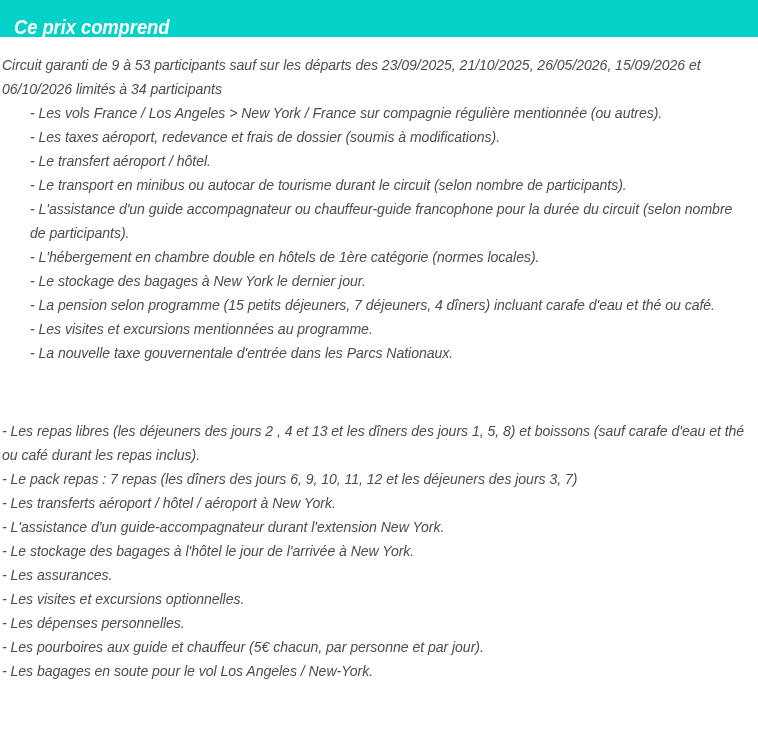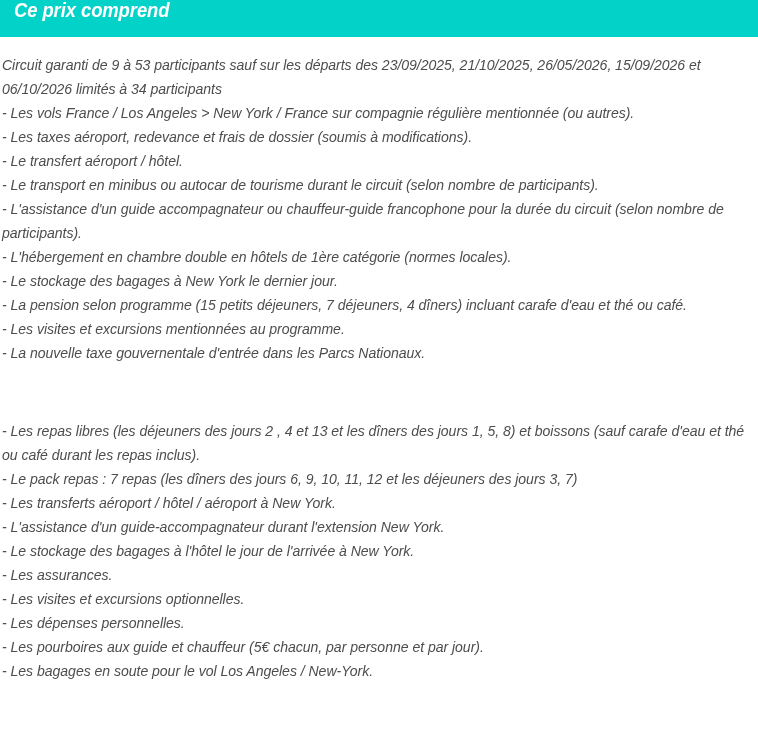--- a/index.html
+++ b/index.html
@@ -23,21 +23,21 @@
     background: #ffffff;
   }
 
   
   .section-header {
     width: 100%;
     box-sizing: border-box;
     background: #03d2c8;
     height: 37px;
     display: flex;
-    align-items: flex-start;
+    align-items: flex-end;
     padding: 0 0 0 14px;
   }
   .section-header-title {
     color: #ffffff;
     font-family: "Liberation Sans", "DejaVu Sans", sans-serif;
     font-style: italic;
     font-weight: bold;
     font-size: 20.5px;
     line-height: 1;
     letter-spacing: -0.1px;
@@ -62,21 +62,21 @@
     transform-origin: left top;
     width: 109.3%;
     margin: 0;
     letter-spacing: -0.05px;
   }
 
   .spacer-top-1 { height: 16px; }
   .spacer-before-header-2 { height: 38px; }
   .spacer-top-2 { height: 16px; }
 
-  .section-one-bullets { margin-top: 0; }
+  .section-one-bullets { margin-top: 0; margin-left: 28px; }
 </style>
 </head>
 <body>
 
 <div class="page">
 
   <section>
 
     <div class="section-header">
       <span class="section-header-title">Ce prix comprend</span>

